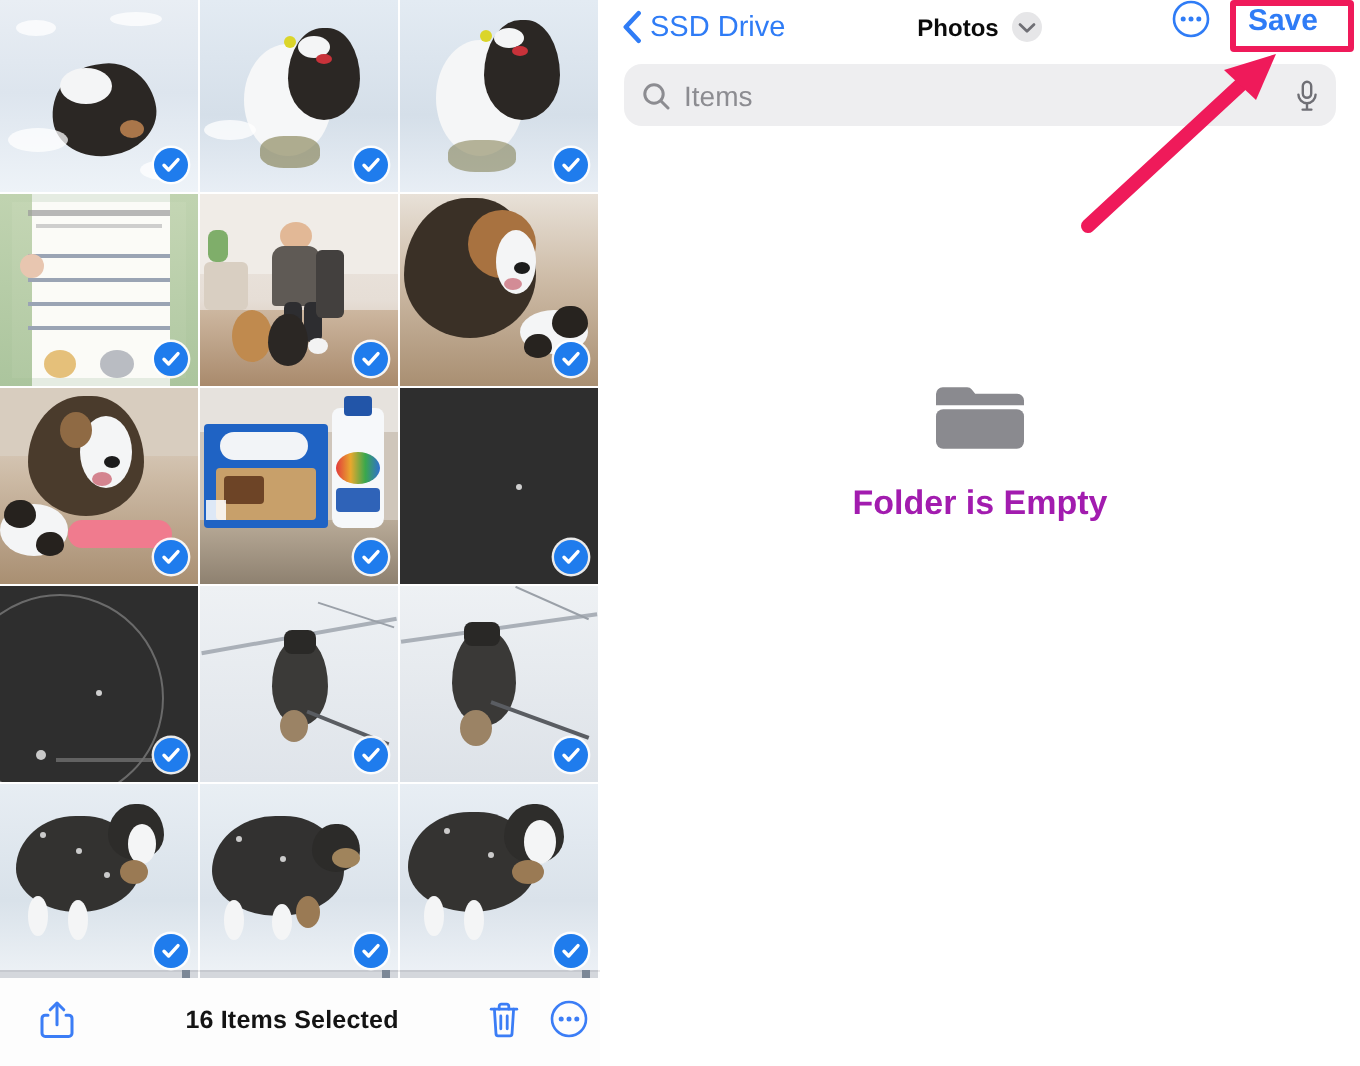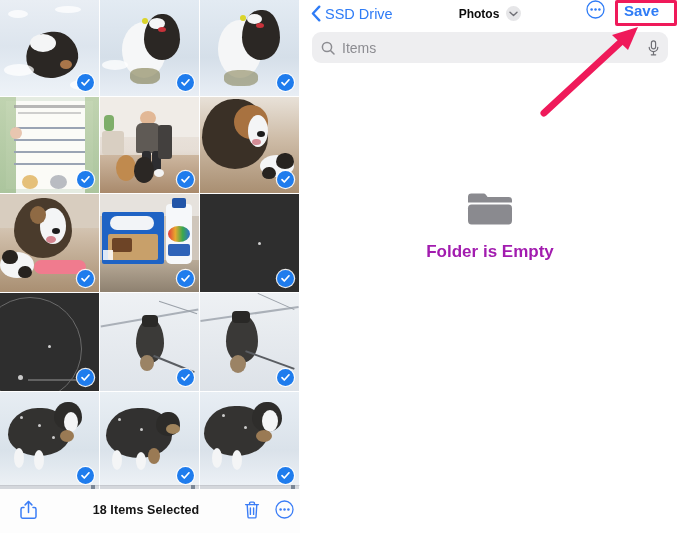--- a/index.html
+++ b/index.html
@@ -441,21 +441,21 @@
     </div>
 
     <div id="bottom-bar">
       <div id="share-button">
         <svg width="17" height="20" viewBox="0 0 17 20" fill="none" stroke="#3b7df6" stroke-width="1.5" stroke-linecap="round" stroke-linejoin="round">
           <path d="M8.5 1.6 V12.4"></path>
           <path d="M5.1 4.9 L8.5 1.5 L11.9 4.9"></path>
           <path d="M4 7.6 H2.6 A1.6 1.6 0 0 0 1 9.2 V16.6 A1.6 1.6 0 0 0 2.6 18.2 H14.4 A1.6 1.6 0 0 0 16 16.6 V9.2 A1.6 1.6 0 0 0 14.4 7.6 H13"></path>
         </svg>
       </div>
-      <div id="selection-count">18 Items Selected</div>
+      <div id="selection-count">16 Items Selected</div>
       <div id="trash-button">
         <svg width="16" height="18" viewBox="0 0 16 18" fill="none" stroke="#3b7df6" stroke-width="1.4" stroke-linecap="round" stroke-linejoin="round">
           <path d="M1.6 3.6 H14.4"></path>
           <path d="M5.6 3.6 V2.1 A1 1 0 0 1 6.6 1.1 H9.4 A1 1 0 0 1 10.4 2.1 V3.6"></path>
           <path d="M3.2 3.6 L4 16 A1 1 0 0 0 5 16.9 H11 A1 1 0 0 0 12 16 L12.8 3.6"></path>
           <path d="M6.4 7 V13.4 M9.6 7 V13.4"></path>
         </svg>
       </div>
       <div id="more-bottom-button">
         <svg width="19" height="19" viewBox="0 0 19 19" fill="none">

